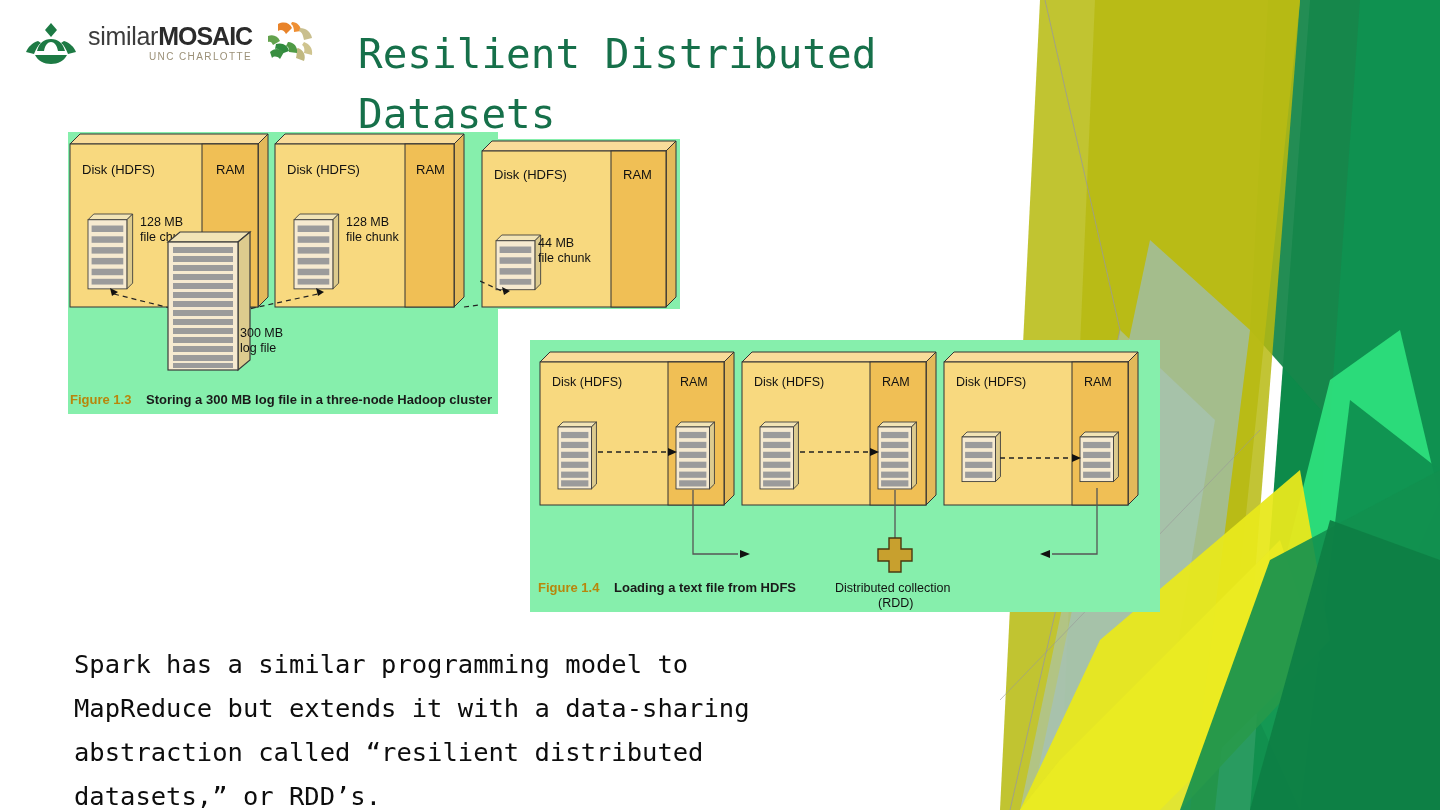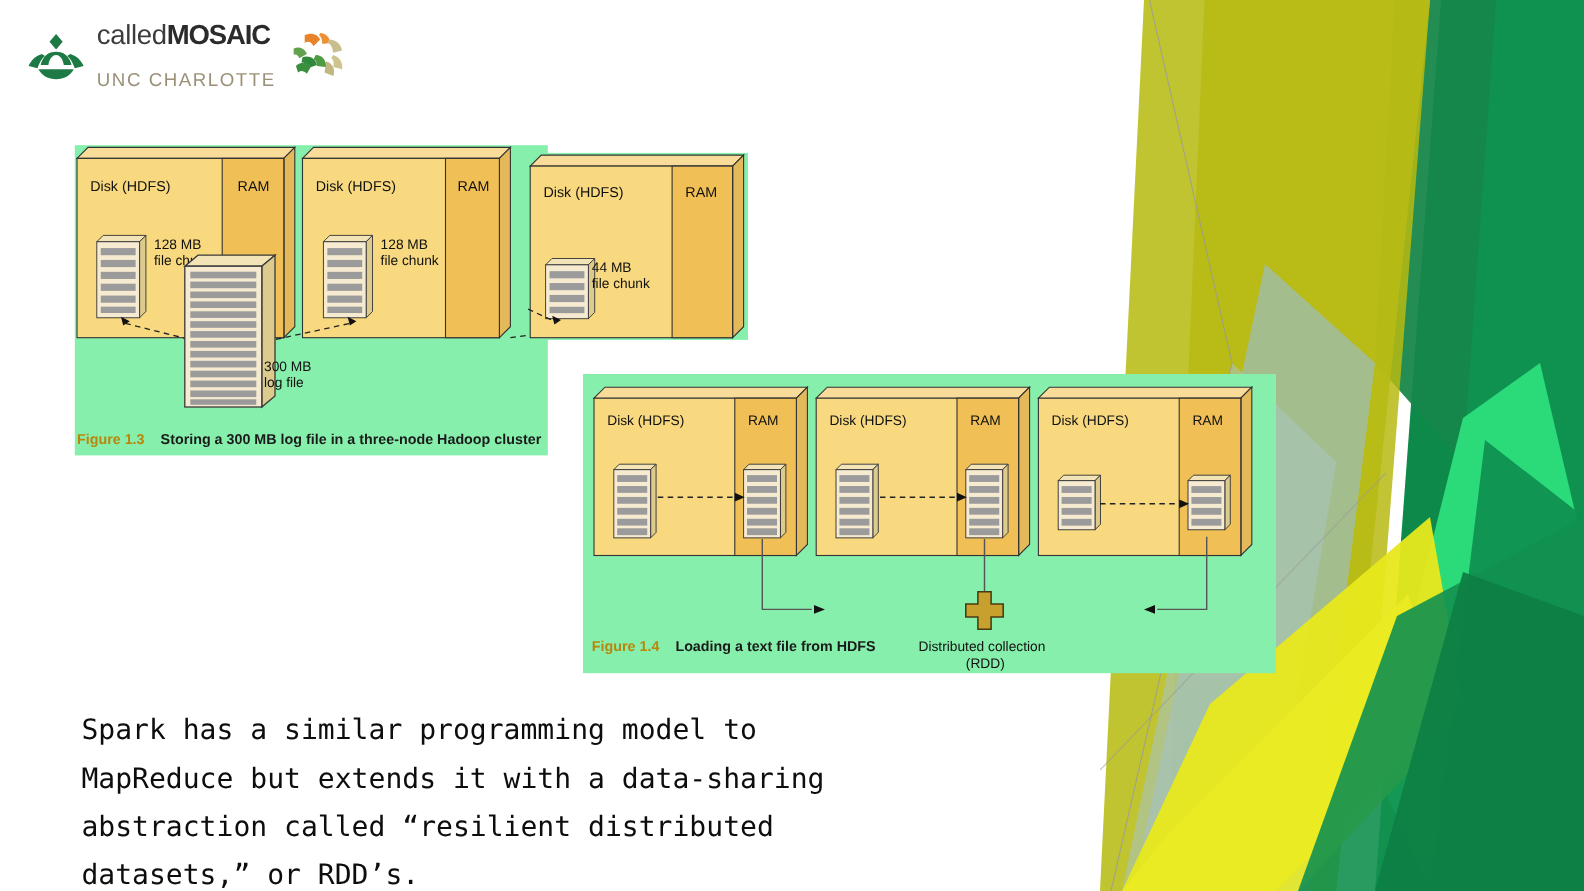--- a/index.html
+++ b/index.html
@@ -12,21 +12,21 @@
   
   .decor{position:absolute;top:0;right:0;width:440px;height:810px;overflow:hidden;pointer-events:none;}
   .decor svg{display:block;}
 
   
   .logo-wrap{position:absolute;left:22px;top:20px;display:flex;align-items:center;gap:8px;}
   .logo-mark{width:58px;height:44px;}
   .logo-text{display:flex;flex-direction:column;line-height:1;}
   .logo-line1{font-size:25px;letter-spacing:-0.3px;color:#3c3c3c;font-weight:300;}
   .logo-line1 b{font-weight:bold;color:#2b2b2b;letter-spacing:-1px;}
-  .logo-line2{font-size:17px;letter-spacing:1.4px;color:#9b9077;text-align:center;margin-top:19px;}
+  .logo-line2{font-size:10px;letter-spacing:1.4px;color:#9b9077;text-align:right;margin-top:3px;}
   .mosaic-icon{width:52px;height:46px;margin-left:4px;}
 
   
   .title{
     position:absolute;left:358px;top:24px;width:740px;
     font-family:"DejaVu Sans Mono","Liberation Mono",monospace;
     font-size:41px;line-height:60px;color:#16704a;font-weight:400;
     letter-spacing:0px;white-space:pre-line;
   }
 
@@ -81,37 +81,39 @@
   <div class="logo-wrap">
     <svg class="logo-mark" viewBox="0 0 58 44">
       <polygon points="29,2 35,9 29,16 23,9" fill="#1d7a44"></polygon>
       <path d="M29,18 C22,18 17,22 15,30 L22,30 C23,24 26,21 29,21 C32,21 35,24 36,30 L43,30 C41,22 36,18 29,18 Z" fill="#1d7a44"></path>
       <path d="M16,20 C10,22 6,26 4,31 L12,33 C14,28 16,24 19,22 Z" fill="#1d7a44"></path>
       <path d="M42,20 C48,22 52,26 54,31 L46,33 C44,28 42,24 39,22 Z" fill="#1d7a44"></path>
       <path d="M13,34 C16,40 22,43 29,43 C36,43 42,40 45,34 Z" fill="#1d7a44"></path>
     </svg>
     <div class="logo-text">
       <div class="logo-line1">
-        <span>called</span><b>MOSAIC</b>
+        <span>similar</span><b>MOSAIC</b>
       </div>
       <div class="logo-line2">UNC CHARLOTTE</div>
     </div>
     <svg class="mosaic-icon" viewBox="0 0 52 46">
       <path d="M14,4 C20,1 26,3 28,8 L22,14 C20,10 17,9 14,11 Z" fill="#e8832a"></path>
       <path d="M28,2 C33,2 37,6 37,11 L30,12 C30,8 29,5 27,4 Z" fill="#ef8f33"></path>
       <path d="M36,8 C42,8 47,12 48,18 L40,20 C39,15 38,12 35,11 Z" fill="#c9bf8e"></path>
       <path d="M40,22 C46,24 49,29 48,35 L40,33 C41,29 40,26 38,25 Z" fill="#cfc48f"></path>
       <path d="M34,28 C40,30 42,36 40,41 L32,38 C33,34 33,31 31,30 Z" fill="#c0b880"></path>
       <path d="M24,22 C30,22 34,27 33,33 L25,32 C25,28 24,26 22,26 Z" fill="#4f9a45"></path>
       <path d="M12,24 C18,22 24,25 25,31 L17,34 C16,30 14,28 11,29 Z" fill="#2f8a3e"></path>
       <path d="M6,32 C10,28 16,28 20,32 L16,39 C13,36 10,36 8,38 Z" fill="#3a8f41"></path>
       <path d="M4,16 C9,14 14,16 16,21 L9,25 C8,22 6,21 4,22 Z" fill="#63a24d"></path>
     </svg>
   </div>
 
+  <div class="title">Resilient Distributed
+Datasets</div>
 
   <div class="fig fig13">
     <svg class="fig-svg" width="430" height="282" viewBox="0 0 430 282" xmlns="http://www.w3.org/2000/svg">
       <defs>
         <g id="stripebox6">
           <polygon points="0,6 6,0 58,0 52,6" fill="#f2e0a8" stroke="#3a3a3a" stroke-width="1"></polygon>
           <polygon points="52,6 58,0 58,70 52,76" fill="#e0cf95" stroke="#3a3a3a" stroke-width="1"></polygon>
           <rect x="0" y="6" width="52" height="70" fill="#f5e6bb" stroke="#3a3a3a" stroke-width="1"></rect>
         </g>
       </defs>

